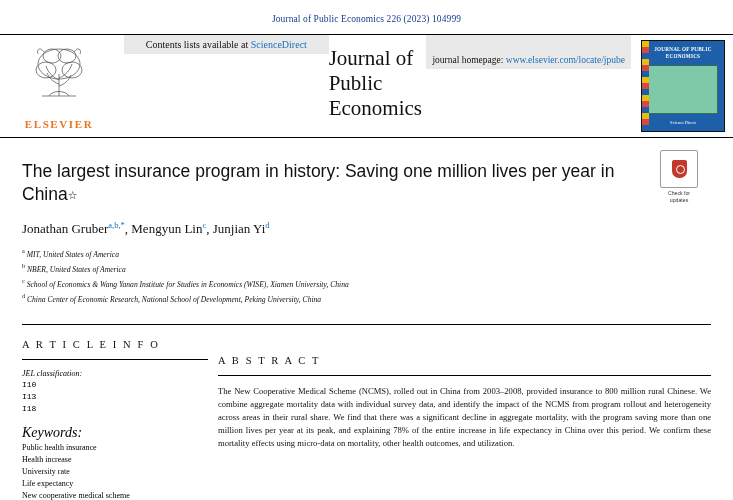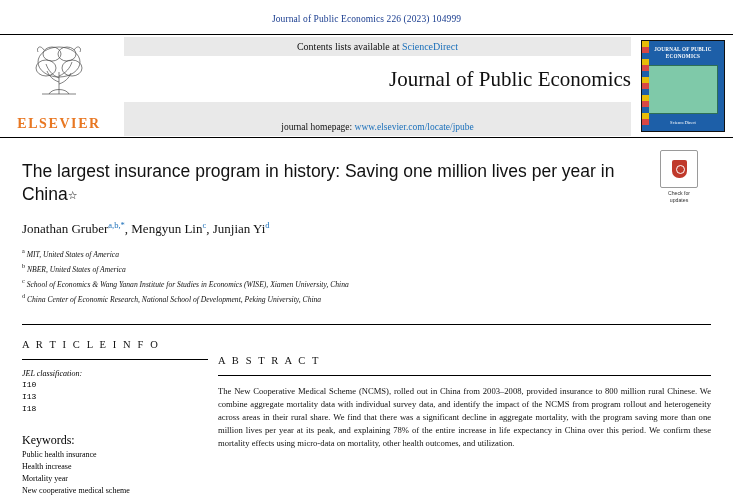--- a/index.html
+++ b/index.html
@@ -44,31 +44,30 @@
     min-width: 118px;
     display: flex;
     flex-direction: column;
     align-items: center;
     justify-content: center;
     padding: 4px 0 2px 0;
   }
   .tree-wrap { line-height: 0; }
   .elsevier-word {
     font-family: "Liberation Serif", serif;
-    font-size: 14px;
+    font-size: 11px;
     letter-spacing: 1.6px;
     color: #E87722;
     font-weight: bold;
     margin-top: 18px;
   }
   .mast-center {
     flex: 1;
     display: flex;
-    flex-direction: column;
-    align-items: flex-end;
+    align-items: flex-start;
     justify-content: center;
     position: relative;
     padding: 0 6px;
   }
   .contents-bar {
     width: 100%;
     background: #e9e9e9;
     text-align: center;
     font-size: 10px;
     padding: 4px 0 4px 0;
@@ -235,22 +234,23 @@
     margin: 0 0 9px 0;
     width: 100%;
   }
   .jel-label {
     font-size: 8px;
     font-style: italic;
     margin-bottom: 1px;
   }
   .code-list { font-size: 8px; line-height: 1.5; font-family: Liberation Mono, monospace; }
   .kw-label {
-    font-size: 12px;
-    margin-top: 18px;
+    font-size: 14px;
+    font-style: italic;
+    margin-top: 10px;
     margin-bottom: 1px;
   }
   .kw-list { font-size: 8px; line-height: 1.5; }
   .abstract-text {
     font-size: 8.6px;
     line-height: 1.52;
     text-align: justify;
     color: #111;
   }
 </style>
@@ -348,21 +348,22 @@
       <div class="code-list">
         <div>I10</div>
         <div>I13</div>
         <div>I18</div>
       </div>
 
       <div class="kw-label">Keywords:</div>
       <div class="kw-list">
         <div>Public health insurance</div>
         <div>Health increase</div>
-        <div>Mortality year</div>
+        <div>University rate</div>
+        <div>Life expectancy</div>
         <div>New cooperative medical scheme</div>
       </div>
     </div>
 
     <div class="col-abs">
       <div class="sec-head">A B S T R A C T</div>
       <div class="info-underline"></div>
       <div class="abstract-text">The New Cooperative Medical Scheme (NCMS), rolled out in China from 2003–2008, provided insurance to 800 million rural Chinese. We combine aggregate mortality data with individual survey data, and identify the impact of the NCMS from program rollout and heterogeneity across areas in their rural share. We find that there was a significant decline in aggregate mortality, with the program saving more than one million lives per year at its peak, and explaining 78% of the entire increase in life expectancy in China over this period. We confirm these mortality effects using micro-data on mortality, other health outcomes, and utilization.</div>
     </div>
 

